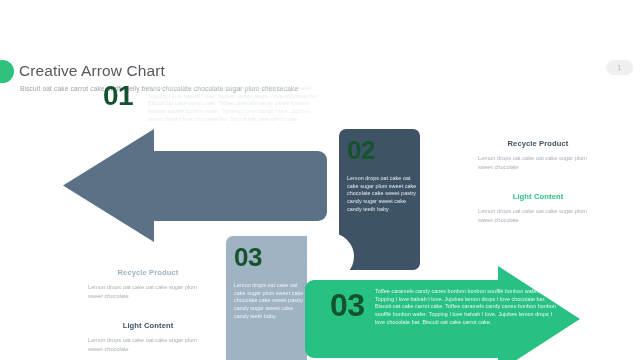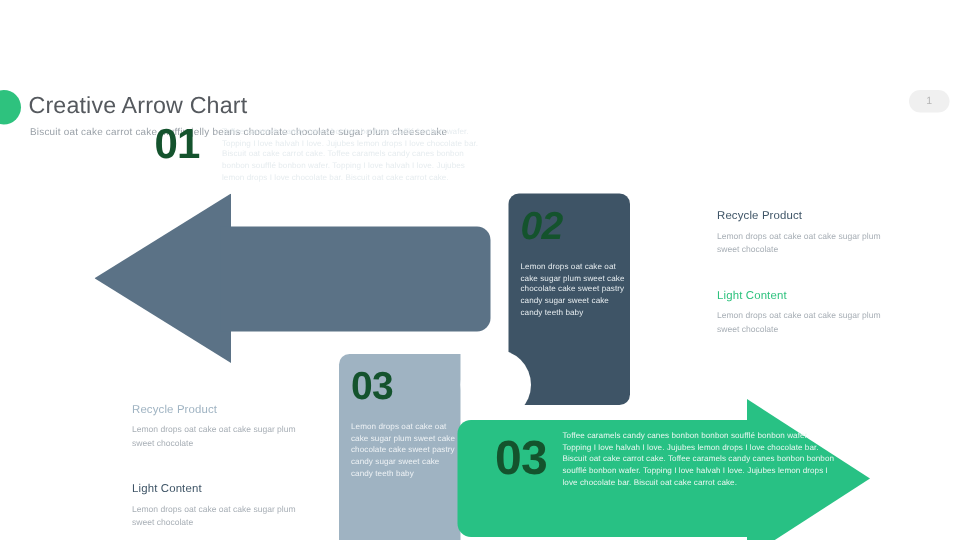--- a/index.html
+++ b/index.html
@@ -86,21 +86,21 @@
   #num-01 { left: 103px; top: 38px; font-size: 28px; }
   #text-01 { left: 148px; top: 41px; width: 172px; }
 
   
   #block-02 {
     left: 339px; top: 85px;
     width: 81px; height: 141px;
     background: #3e5466;
     border-radius: 7px 7px 7px 0;
   }
-  #num-02 { left: 347px; top: 93px; font-size: 26px; font-style: italic; }
+  #num-02 { left: 347px; top: 93px; font-size: 26px; }
   #text-02 { left: 347px; top: 131px; width: 72px; }
 
   
   #block-04 {
     left: 226px; top: 192px;
     width: 81px; height: 133px;
     background: #9fb3c2;
     border-radius: 7px 0 0 7px;
   }
   #num-04 { left: 234px; top: 200px; font-size: 26px; }
@@ -132,23 +132,24 @@
     left: 307px; top: 189px;
     width: 47px; height: 47px;
     border-radius: 50%;
     background: #ffffff;
   }
 
   
   .caption-group { position: absolute; width: 120px; }
   .caption-title {
     font-size: 7.6px;
-    font-weight: normal;
+    font-weight: bold;
     letter-spacing: .1px;
     margin-bottom: 6px;
+    text-align: center;
   }
   .caption-desc {
     font-size: 5.7px;
     color: #a8afb6;
     line-height: 1.5;
   }
   #caption-right-1 { left: 478px; top: 95px; }
   #caption-right-2 { left: 478px; top: 148px; }
   #caption-left-1  { left: 88px;  top: 224px; }
   #caption-left-2  { left: 88px;  top: 277px; }

